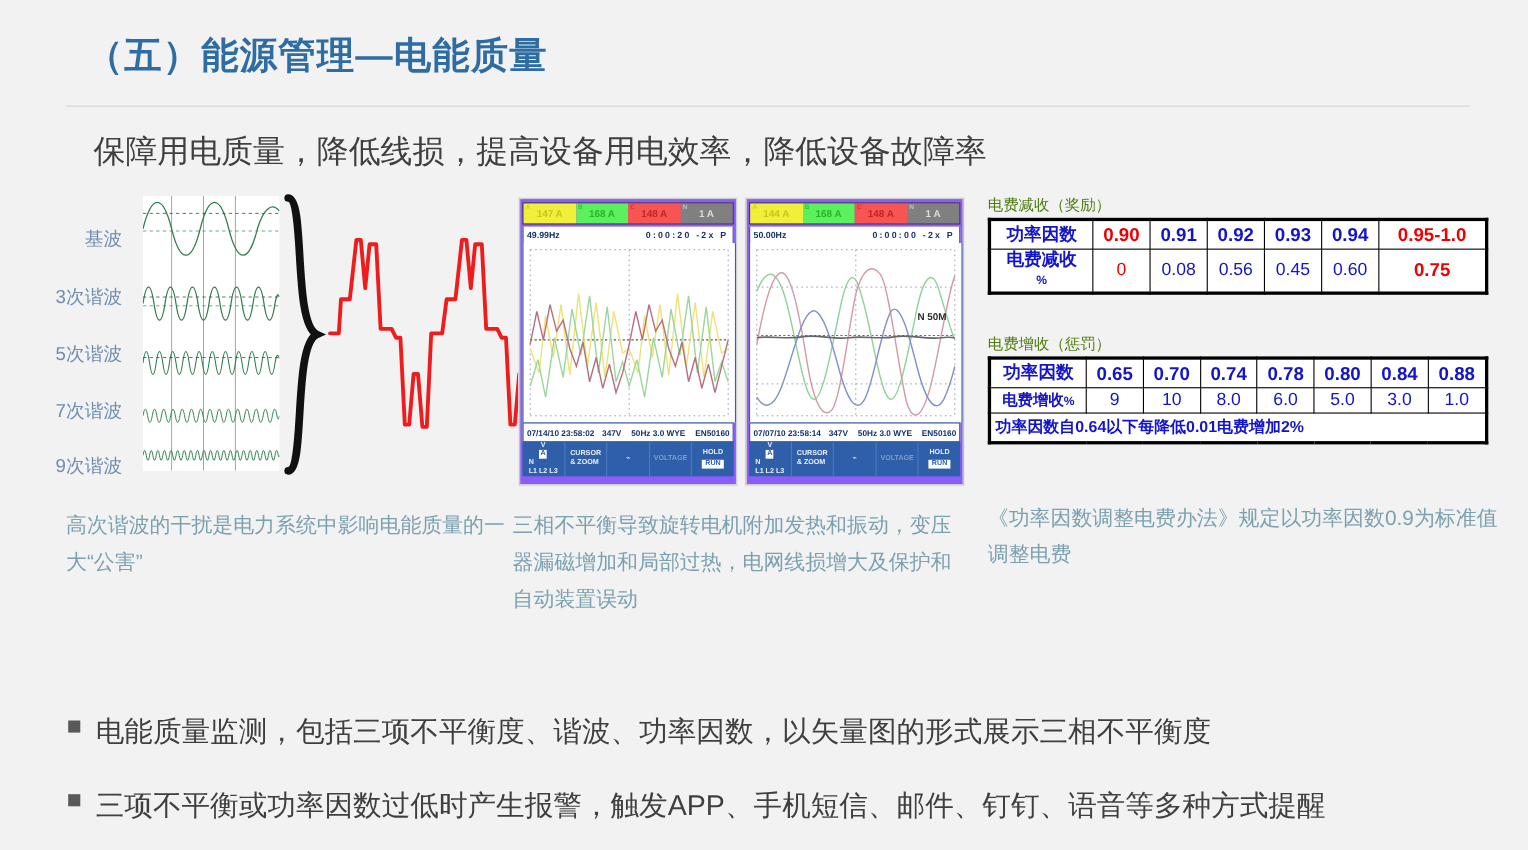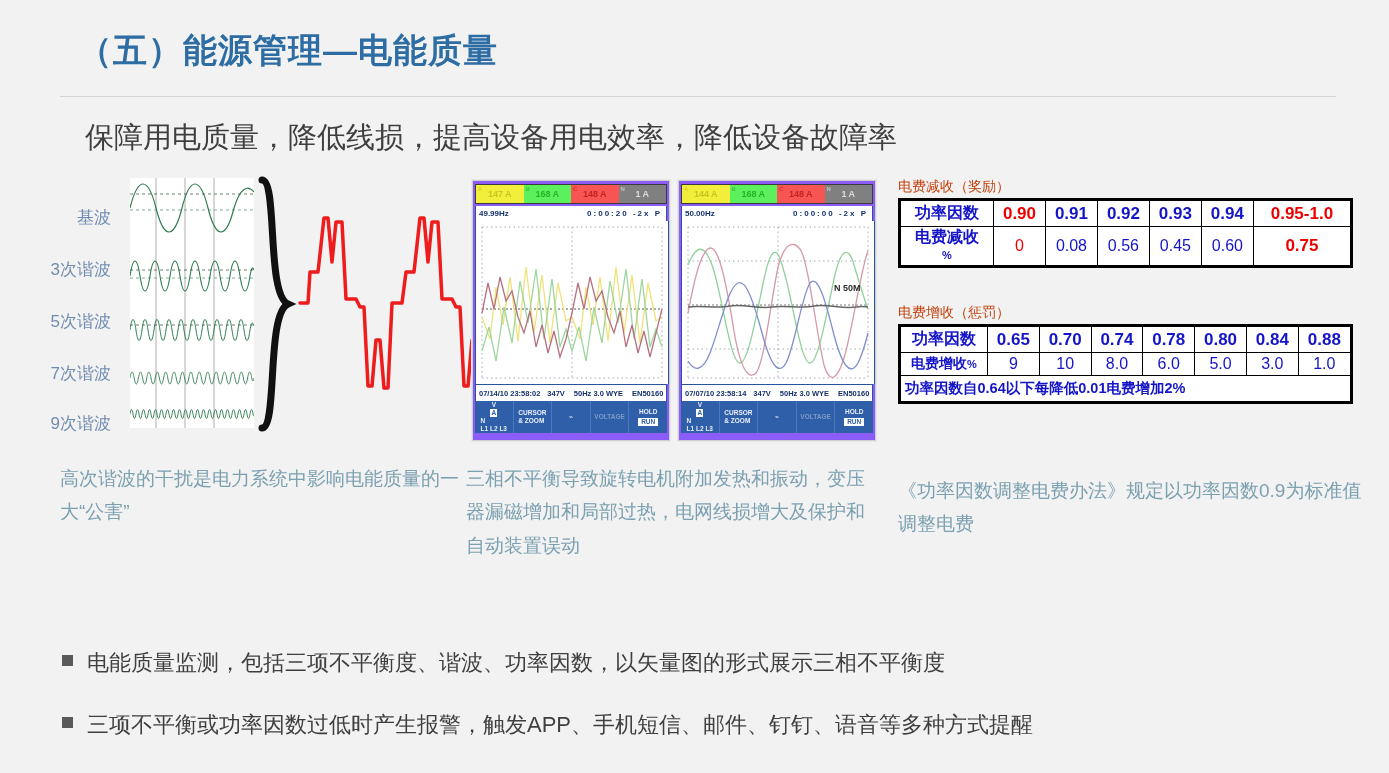--- a/index.html
+++ b/index.html
@@ -72,21 +72,21 @@
        background:#2f5fa8;display:flex;}
   .dev .softbar .k{flex:1;position:relative;display:flex;flex-direction:column;
        align-items:center;justify-content:center;color:#e8eefb;font-size:6.5px;
        font-weight:bold;line-height:1.25;border-right:1px solid #4b79c0;}
   .dev .softbar .k:last-child{border-right:none;}
   .dev .softbar .k.dim{color:#7d9ccd;}
   .dev .softbar .run{background:#ffffff;color:#2f5fa8;padding:0 3px;margin-top:1px;}
   .dev .softbar .boxsel{background:#ffffff;color:#2f5fa8;padding:0 1px;}
 
   
-  .tbl-cap{position:absolute;font-size:14px;color:#c2410c;white-space:nowrap;}
+  .tbl-cap{position:absolute;font-size:14px;color:#4d7c0f;white-space:nowrap;}
   .cap1{left:898px;top:178px;}
   .cap2{left:898px;top:304px;}
 
   table{border-collapse:collapse;position:absolute;background:#ffffff;}
   .t1{left:898px;top:198px;width:455px;}
   .t2{left:898px;top:324px;width:455px;}
   table.outer{border:3px solid #000000;}
   .t1 td,.t2 td{border:1px solid #000000;text-align:center;color:#1414c8;
        font-size:16px;padding:2px 0;}
   .t1 .hdr,.t2 .hdr{font-weight:bold;font-size:17px;}
@@ -97,27 +97,27 @@
   .t1 .lbl2{font-weight:bold;line-height:1.05;}
   .t1 .lbl2 .pct{font-size:11px;}
   .t2 .lbl2{font-size:14px;font-weight:bold;}
   .t2 .lbl2 .pct{font-size:11px;}
   .t2 .note{text-align:left;font-size:14.5px;font-weight:bold;padding:3px 4px;color:#1414c8;}
 
   
   .cap{position:absolute;font-size:19px;color:#7ba0b0;line-height:1.75;}
   .capA{left:60px;top:462px;width:400px;}
   .capB{left:466px;top:462px;width:400px;}
-  .capC{left:898px;top:474px;width:470px;}
+  .capC{left:898px;top:455px;width:470px;}
 
   
   .bullets{position:absolute;left:62px;top:648px;width:1300px;}
   .bullet{display:flex;align-items:flex-start;margin-bottom:32px;}
   .bullet .mk{width:11px;height:11px;background:#595959;margin-top:7px;margin-right:14px;flex:0 0 auto;}
-  .bullet .bt{font-size:22px;color:#3f3f3f;white-space:nowrap;}
+  .bullet .bt{font-size:26px;color:#3f3f3f;white-space:nowrap;}
 </style>
 </head>
 <body>
 
 <div class="slide">
 
   <div class="title">（五）能源管理—电能质量</div>
   <div class="title-rule"></div>
   <div class="subtitle">保障用电质量，降低线损，提高设备用电效率，降低设备故障率</div>
 

